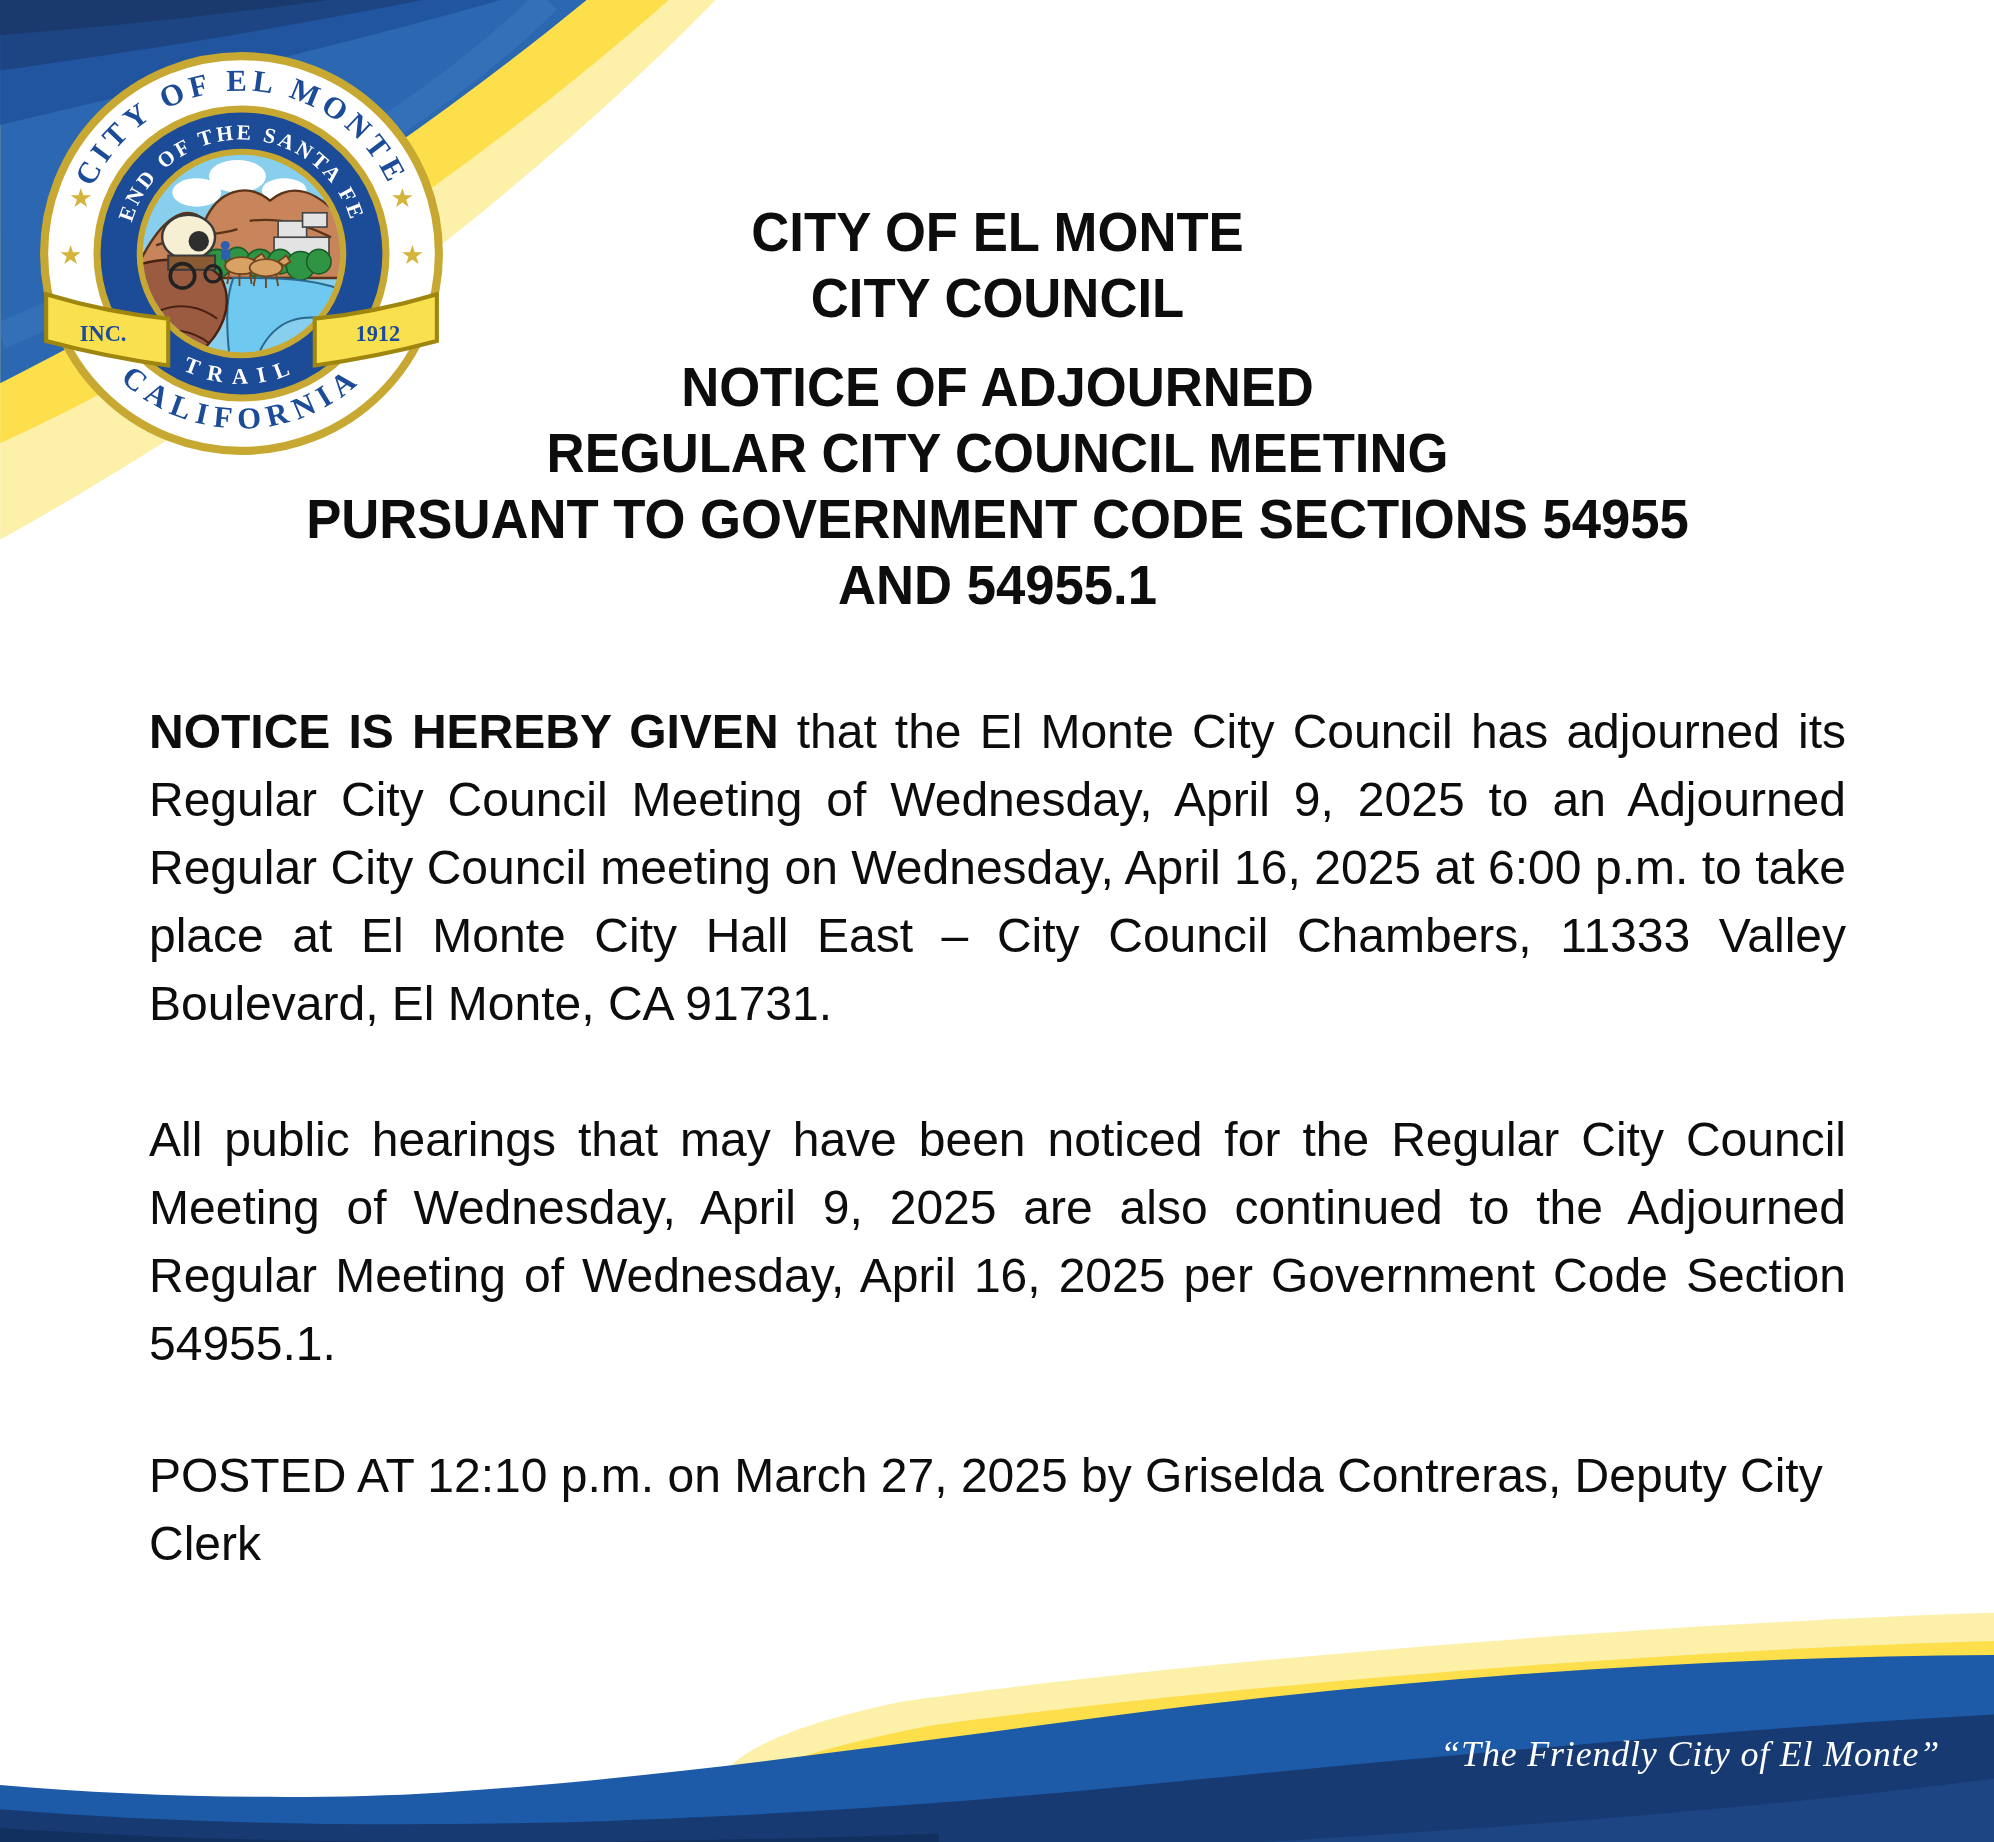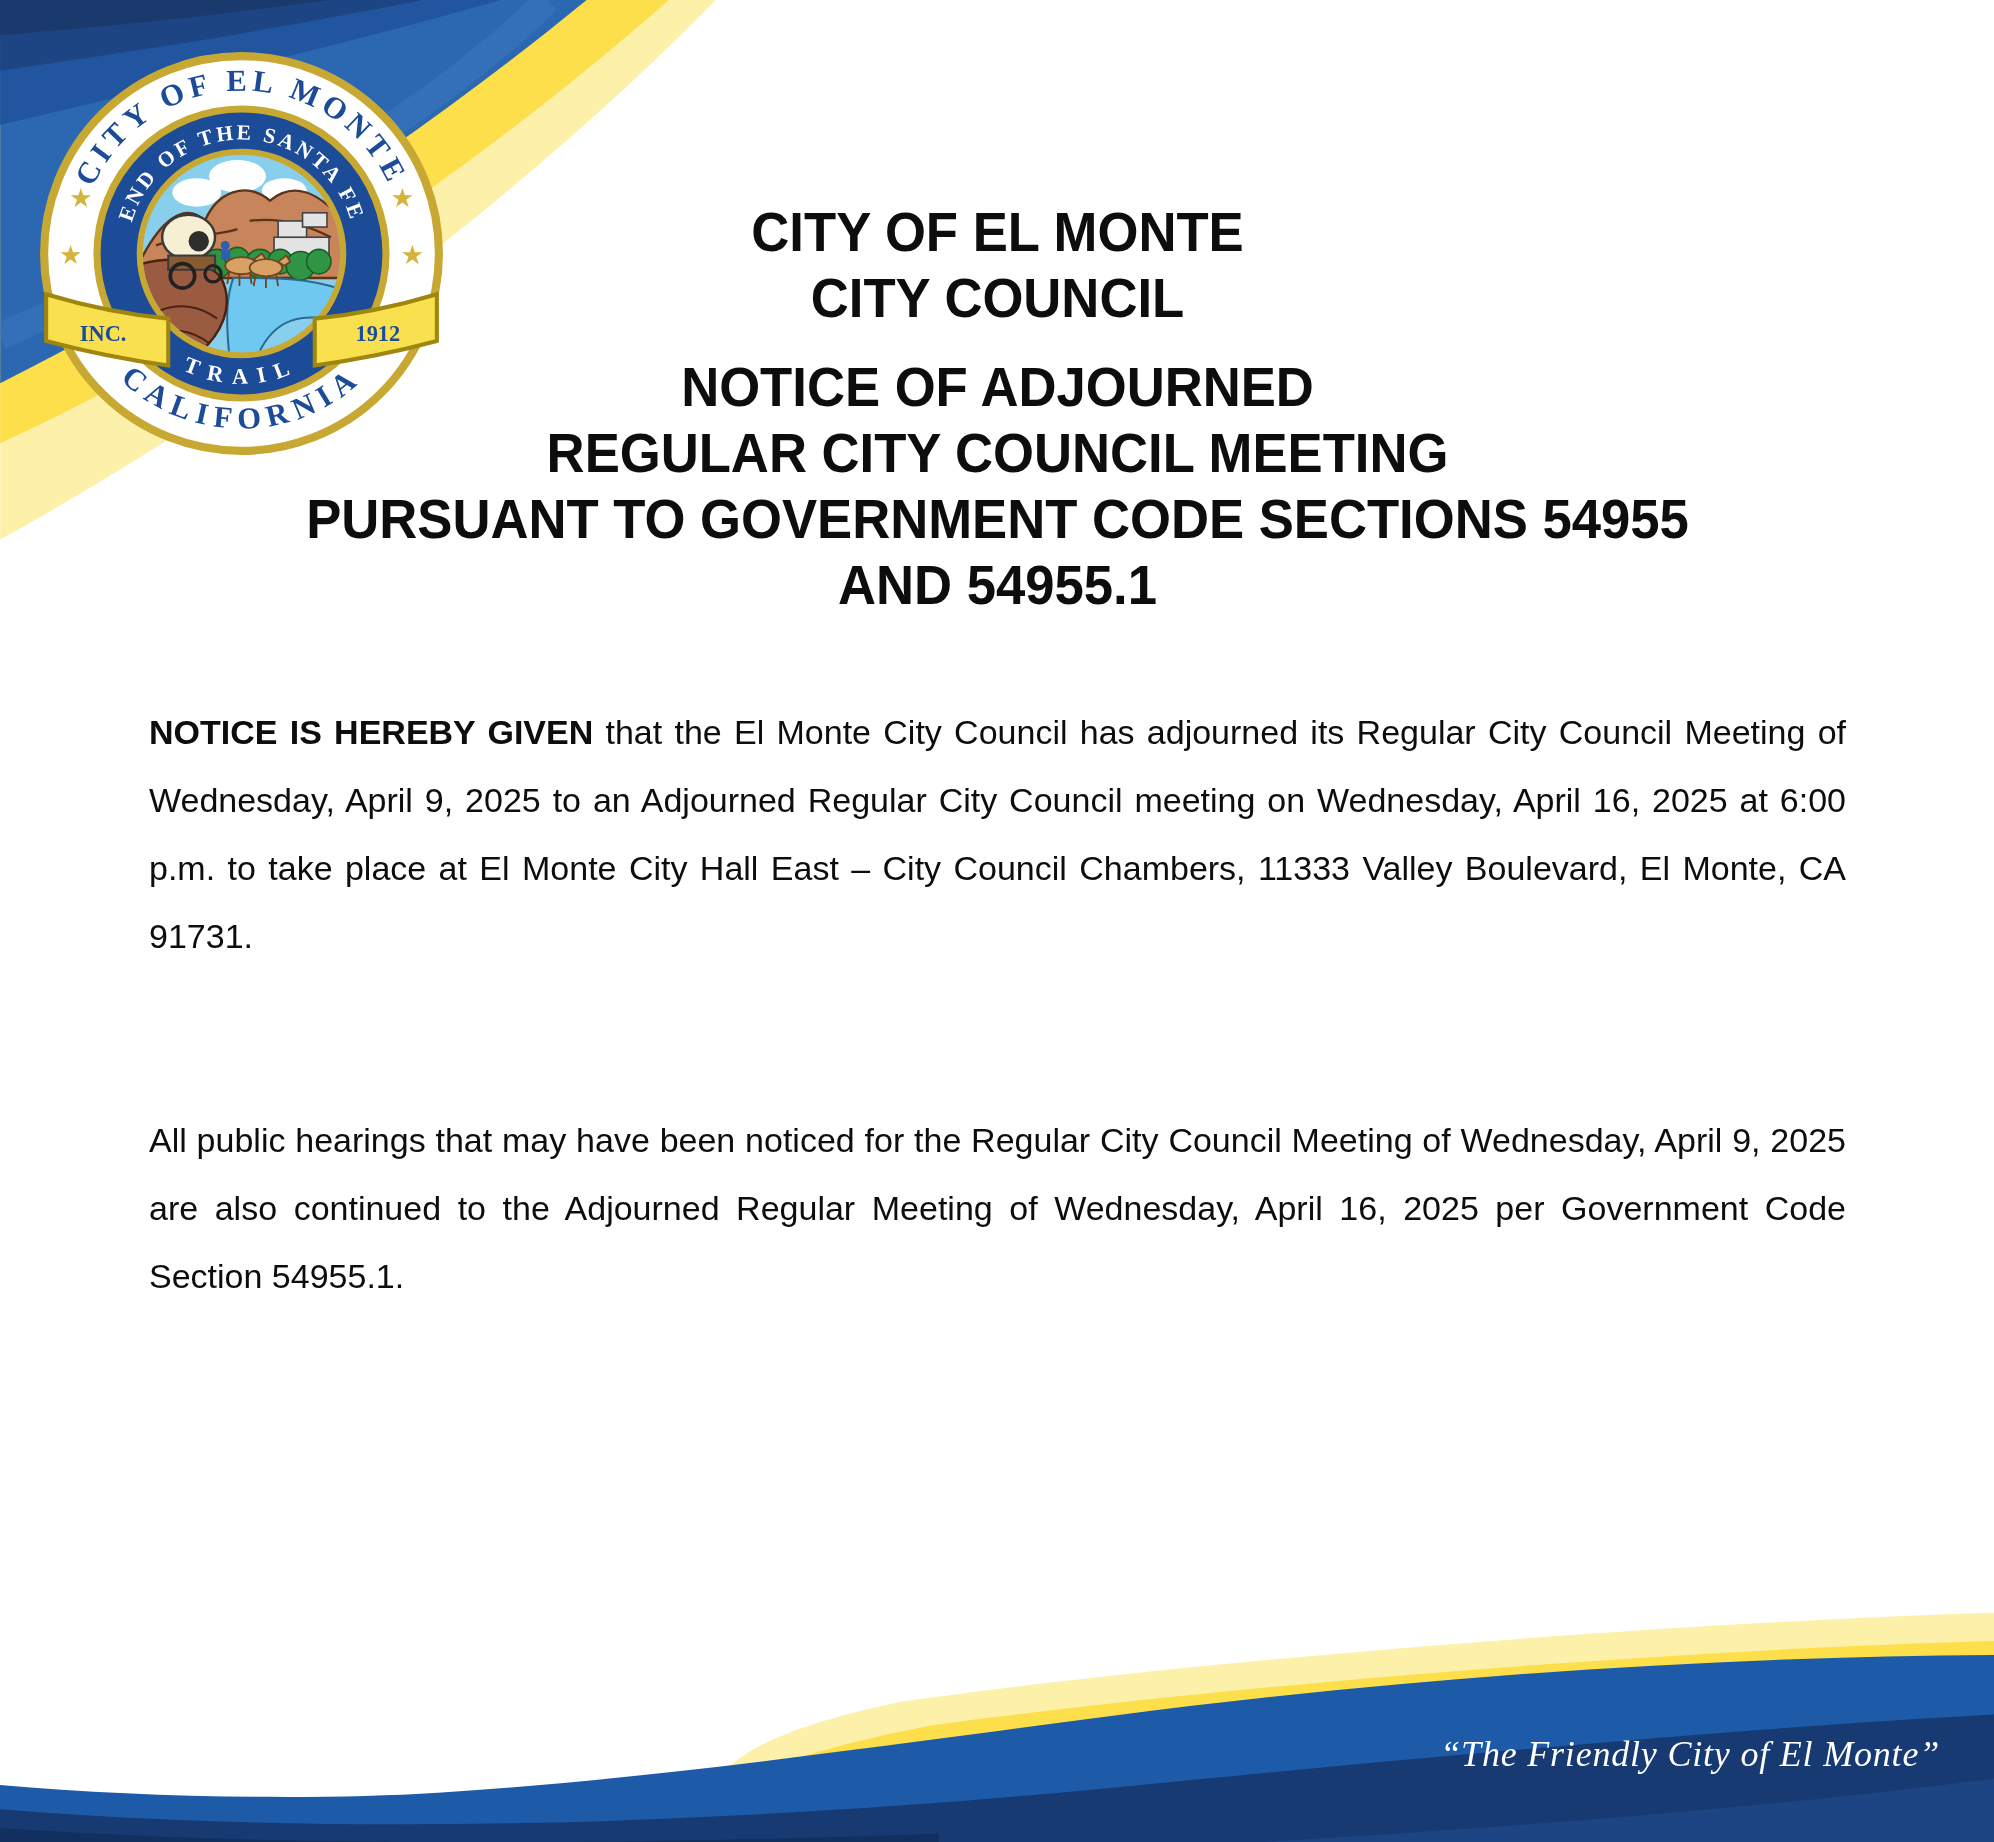--- a/index.html
+++ b/index.html
@@ -14,21 +14,21 @@
   #seal{position:absolute;left:38px;top:50px;}
   .heading{
     position:absolute;left:149px;width:1697px;text-align:center;
     font-weight:bold;font-size:56px;line-height:66px;letter-spacing:0px;
     transform:scaleX(0.94);transform-origin:50% 0;white-space:nowrap;
   }
   #header-block{top:199px;}
   #title-block{top:354px;}
   .bodytext{
     position:absolute;left:149px;width:1697px;
-    font-size:34px;line-height:68px;text-align:justify;
+    font-size:48px;line-height:68px;text-align:justify;
   }
   #para1{top:698px;}
   #para2{top:1106px;}
   #posted{top:1442px;text-align:left;}
   .lead-bold{font-weight:bold;}
   #tagline{
     position:absolute;right:55px;top:1733px;
     font-family:"Liberation Serif",serif;font-style:italic;
     font-size:36px;color:#ffffff;letter-spacing:0.8px;
   }
@@ -156,17 +156,18 @@
     <div>NOTICE OF ADJOURNED</div>
     <div>REGULAR CITY COUNCIL MEETING</div>
     <div>PURSUANT TO GOVERNMENT CODE SECTIONS 54955</div>
     <div>AND 54955.1</div>
   </div>
 
   <div id="para1" class="bodytext"><span class="lead-bold">NOTICE IS HEREBY GIVEN</span><span> that the El Monte City Council has adjourned its Regular City Council Meeting of Wednesday, April 9, 2025 to an Adjourned Regular City Council meeting on Wednesday, April 16, 2025 at 6:00 p.m. to take place at El Monte City Hall East – City Council Chambers, 11333 Valley Boulevard, El Monte, CA 91731.</span></div>
 
   <div id="para2" class="bodytext">All public hearings that may have been noticed for the Regular City Council Meeting of Wednesday, April 9, 2025 are also continued to the Adjourned Regular Meeting of Wednesday, April 16, 2025 per Government Code Section 54955.1.</div>
 
+  <div id="posted" class="bodytext">POSTED AT 12:10 p.m. on March 27, 2025 by Griselda Contreras, Deputy City Clerk</div>
 
   <div id="tagline">“The Friendly City of El Monte”</div>
 
 </div>
 
 
 </body></html>

